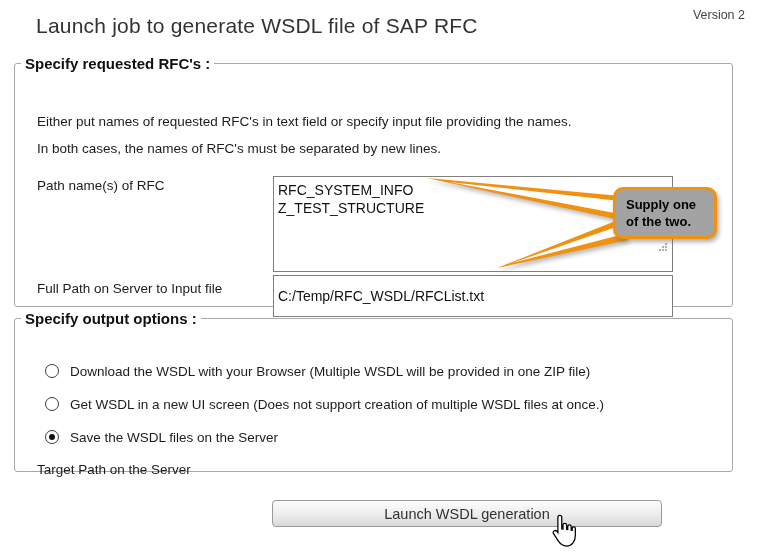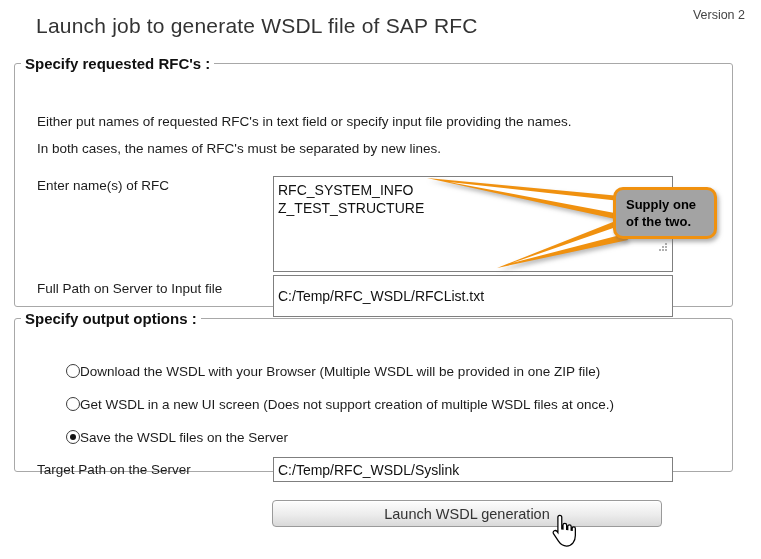--- a/index.html
+++ b/index.html
@@ -43,21 +43,21 @@
     border: 1px solid #7f7f7f; background: #fff;
     font-family: "Liberation Sans", "DejaVu Sans", sans-serif;
     font-size: 14px; color: #111; padding: 4px 4px;
     border-radius: 0; outline: none; resize: none;
   }
   #rfc-names-textarea { top: 104px; height: 96px; line-height: 18px; }
   #input-file-field   { top: 203px; height: 42px; }
   #target-path-field  { top: 130px; height: 25px; }
 
   .opt-row {
-    left: 51px; display: flex; align-items: center; height: 16px;
+    left: 30px; display: flex; align-items: center; gap: 11px; height: 16px;
   }
   #opt-0 { top: 36px; } #opt-1 { top: 69px; } #opt-2 { top: 102px; }
   .opt-row input[type="radio"] {
     appearance: none; -webkit-appearance: none;
     width: 14px; height: 14px; border: 1px solid #3c3c3c; border-radius: 50%;
     background: #fff; position: relative; flex: 0 0 auto; cursor: pointer;
   }
   .opt-row input[type="radio"]:checked::after {
     content: ""; position: absolute; left: 3px; top: 3px;
     width: 6px; height: 6px; border-radius: 50%; background: #111;
@@ -92,21 +92,21 @@
 <div class="page">
 
   <div class="page-title">Launch job to generate WSDL file of SAP RFC</div>
   <div class="version">Version 2</div>
 
   <fieldset id="fs-rfc">
     <legend>Specify requested RFC's :</legend>
     <div class="instr" id="instr1">Either put names of requested RFC's in text field or specify input file providing the names.</div>
     <div class="instr" id="instr2">In both cases, the names of RFC's must be separated by new lines.</div>
 
-    <label class="fld-label" id="lbl-rfc-names">Enter name(s) of RFC</label>
+    <label class="fld-label" id="lbl-rfc-names">Path name(s) of RFC</label>
     <textarea class="box" id="rfc-names-textarea" spellcheck="false" style="">RFC_SYSTEM_INFO
 Z_TEST_STRUCTURE</textarea>
 
     <label class="fld-label" id="lbl-input-file">Full Path on Server to Input file</label>
     <input class="box" id="input-file-field" type="text" spellcheck="false" value="C:/Temp/RFC_WSDL/RFCList.txt" style="">
   </fieldset>
 
   <svg class="grip" width="12" height="12">
     <g fill="#b0b0b0">
       <rect x="8" y="2" width="2" height="2"></rect>
@@ -137,21 +137,20 @@
     <div class="opt-row" id="opt-1">
       <input type="radio" name="outopt" style="">
       <span class="opt-label">Get WSDL in a new UI screen (Does not support creation of multiple WSDL files at once.)</span>
     </div>
     <div class="opt-row" id="opt-2">
       <input type="radio" name="outopt" checked="" style="">
       <span class="opt-label">Save the WSDL files on the Server</span>
     </div>
 
     <label class="fld-label" id="lbl-target-path">Target Path on the Server</label>
-    <input class="box" id="target-path-field" type="text" spellcheck="false" value="C:/Temp/RFC_WSDL/Syslink" style="">
   </fieldset>
 
   <button class="launch-btn">Launch WSDL generation</button>
 
   <svg class="cursor-hand" width="28" height="34" viewBox="0 0 24 30">
     <path d="M9.2 1.2 C10.1 1.2 10.9 2 10.9 2.9 L10.9 13.2 L12 13.3 L12 9.9 C12 9 12.7 8.3 13.6 8.3 C14.5 8.3 15.2 9 15.2 9.9 L15.2 13.6 L16.2 13.7 L16.2 11 C16.2 10.2 16.9 9.5 17.7 9.5 C18.6 9.5 19.2 10.2 19.2 11 L19.2 14.2 L20.1 14.3 L20.1 12.7 C20.1 11.9 20.7 11.3 21.5 11.3 C22.3 11.3 22.9 11.9 22.9 12.7 L22.9 19 C22.9 24 20 28.3 15.2 28.3 C11.5 28.3 9.7 26.6 8 24 L3.6 17.4 C3 16.5 3.3 15.3 4.3 14.8 C5.1 14.4 6.1 14.6 6.7 15.4 L7.5 16.5 L7.5 2.9 C7.5 2 8.3 1.2 9.2 1.2 Z" fill="#ffffff" stroke="#000000" stroke-width="1.1"></path>
   </svg>
 
 </div>
 

